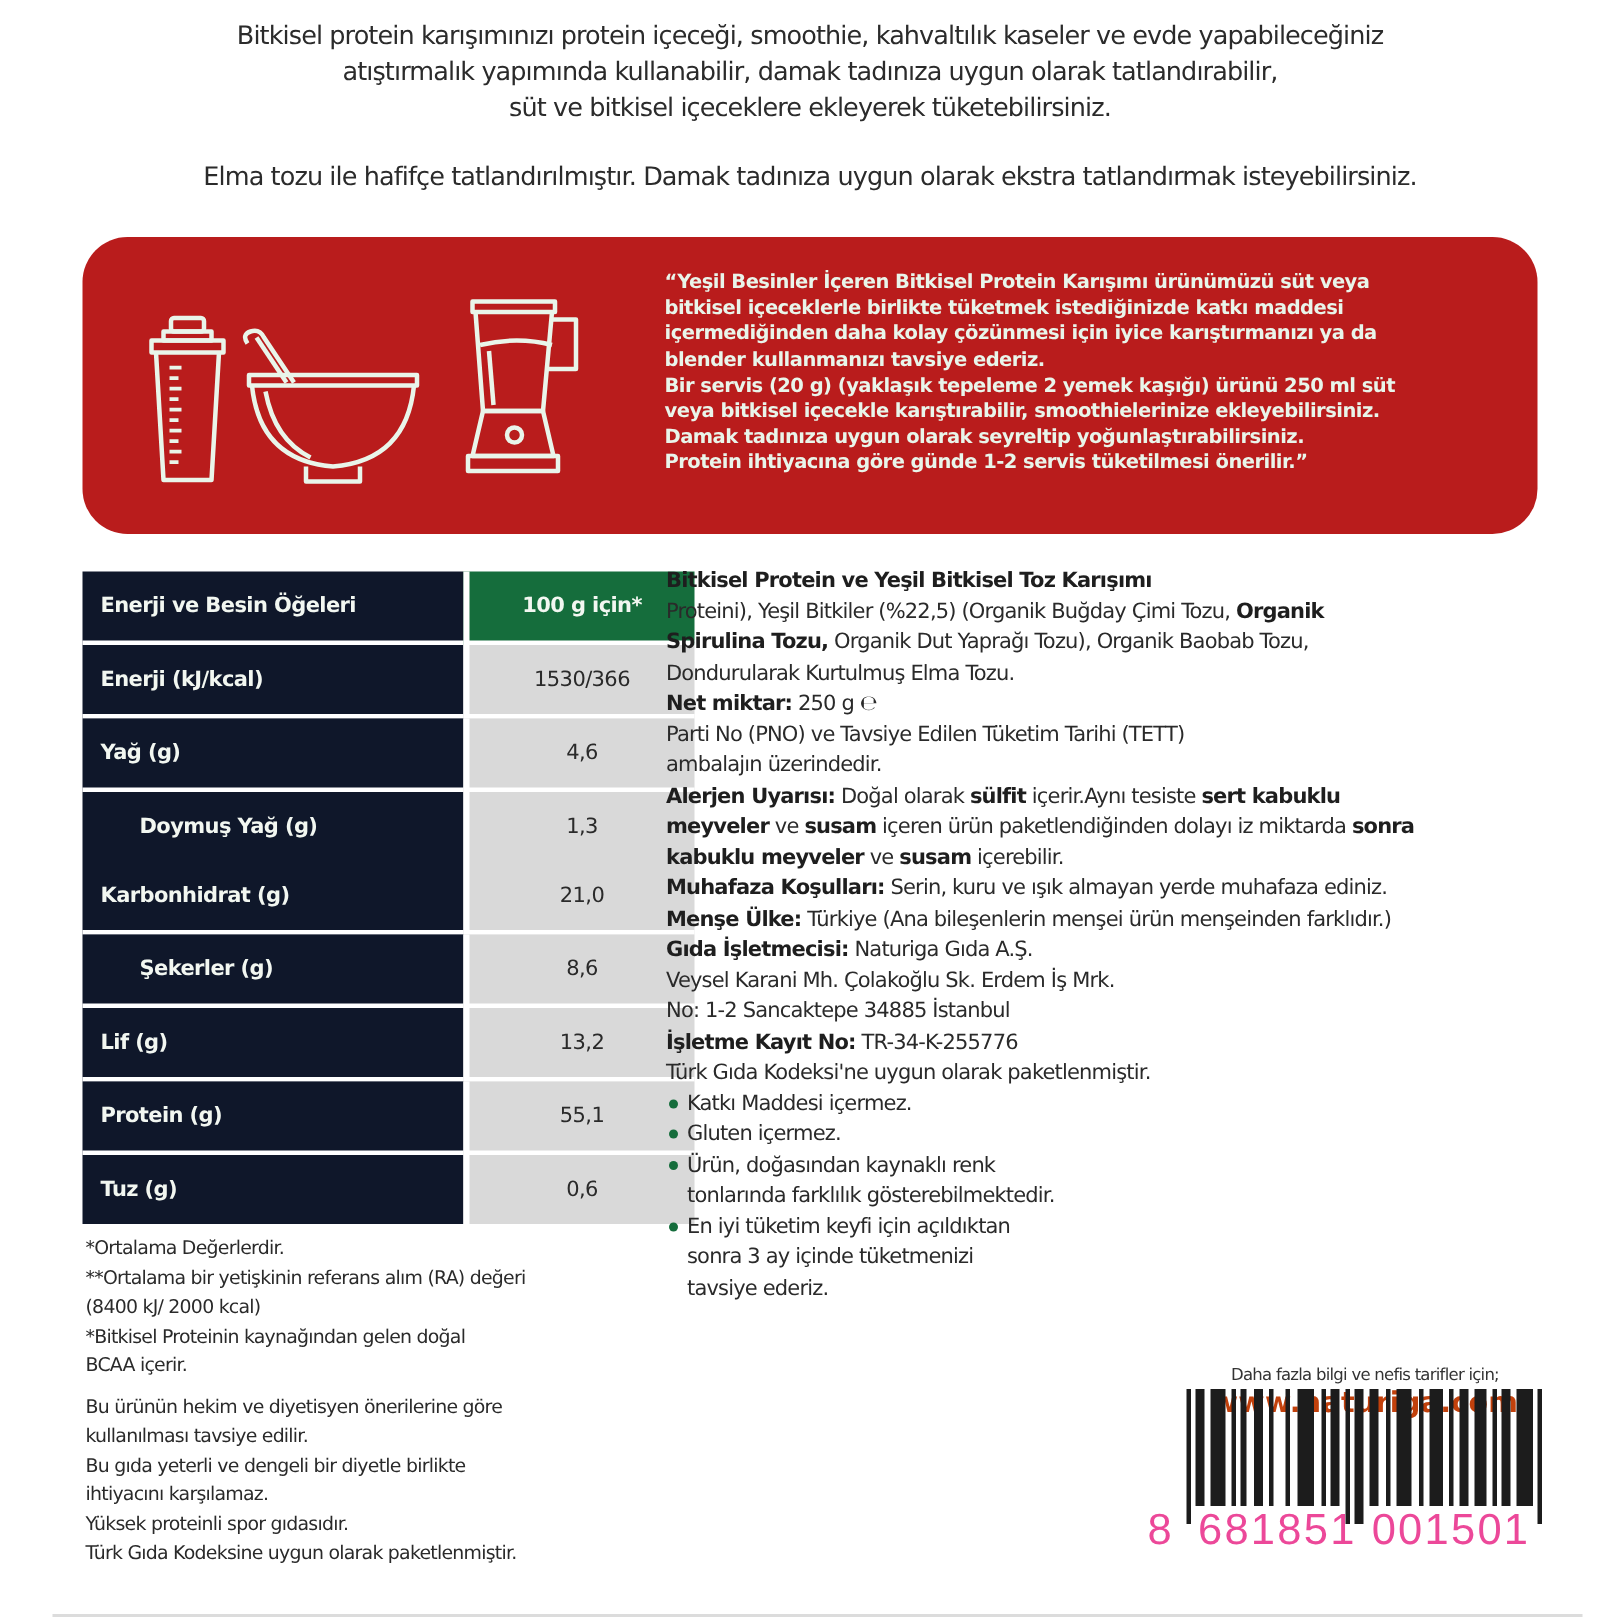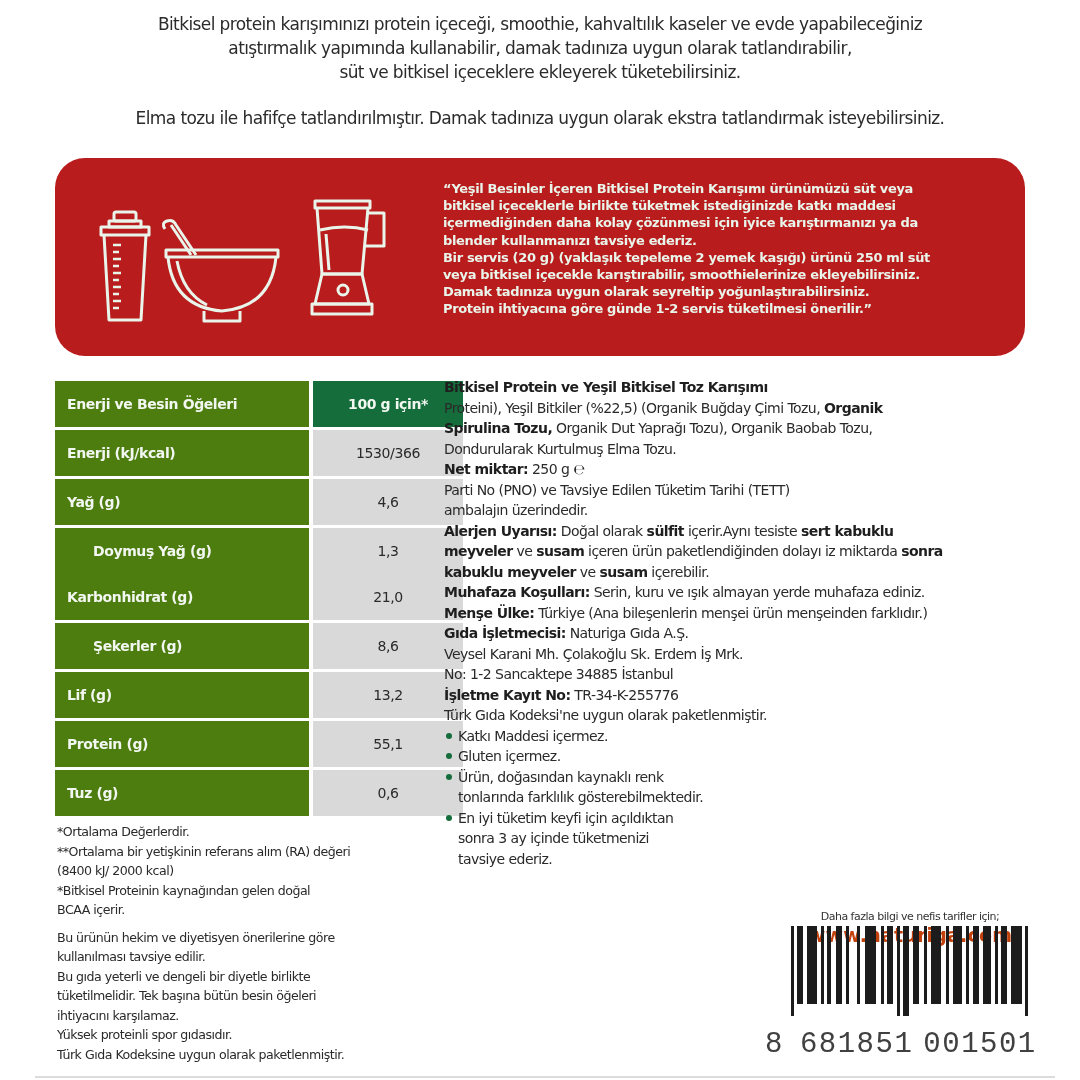--- a/index.html
+++ b/index.html
@@ -32,21 +32,21 @@
   table.nut {
     position: absolute; left: 55px; top: 381px;
     border-collapse: separate; border-spacing: 0;
     font-size: 14px; letter-spacing: -0.4px;
   }
   table.nut td {
     padding: 0; height: 46px; vertical-align: middle;
     border-bottom: 3px solid #ffffff;
   }
   table.nut td.name {
-    width: 216px; background: #4d7c0f; color: #f2f7f1;
+    width: 216px; background: #0f172a; color: #f2f7f1;
     font-weight: bold; padding-left: 12px;
   }
   table.nut td.val {
     width: 150px; background: #d9d9d9; color: #2a2a2a;
     text-align: center; border-left: 4px solid #ffffff;
   }
   table.nut tr.head td.val { background: #156d3c; color: #f2f7f1; font-weight: bold; }
   table.nut td.indent { padding-left: 38px; }
   table.nut tr.last td { border-bottom: none; }
   table.nut tr.merge-top td { border-bottom: none; }
@@ -73,21 +73,21 @@
 
   .web {
     position: absolute; left: 775px; top: 878px; width: 270px; text-align: center; margin-top: 31px;
   }
   .web .lbl { font-size: 11px; letter-spacing: -0.5px; color: #333; line-height: 16px; }
   .web .url { font-size: 19px; font-weight: bold; color: #c2410c; line-height: 20px; letter-spacing: 0.2px; }
 
   .barcode { position: absolute; left: 765px; top: 926px; width: 280px; height: 120px; }
   .barcode .digits {
     position: absolute; top: 78px; left: 0; font-size: 29px; letter-spacing: 1.5px;
-    font-family: Liberation Mono, monospace; color: #404040; margin-top: 24px;
+    font-family: Liberation Sans, sans-serif; color: #ec4899;
   }
   .bottom-line {
     position: absolute; left: 35px; top: 1076px; width: 1020px; height: 2px; background: #dcdcdc;
   }
 </style>
 </head>
 <body>
 
 <div class="top-text">
   <p>Bitkisel protein karışımınızı protein içeceği, smoothie, kahvaltılık kaseler ve evde yapabileceğiniz</p>
@@ -184,21 +184,20 @@
 <div class="notes">
   <div>*Ortalama Değerlerdir.</div>
   <div>**Ortalama bir yetişkinin referans alım (RA) değeri</div>
   <div>(8400 kJ/ 2000 kcal)</div>
   <div>*Bitkisel Proteinin kaynağından gelen doğal</div>
   <div>BCAA içerir.</div>
   <div class="gap"></div>
   <div>Bu ürünün hekim ve diyetisyen önerilerine göre</div>
   <div>kullanılması tavsiye edilir.</div>
   <div>Bu gıda yeterli ve dengeli bir diyetle birlikte</div>
-  <div>tüketilmelidir. Tek başına bütün besin öğeleri</div>
   <div>ihtiyacını karşılamaz.</div>
   <div>Yüksek proteinli spor gıdasıdır.</div>
   <div>Türk Gıda Kodeksine uygun olarak paketlenmiştir.</div>
 </div>
 
 <div class="info">
   <div><b>Bitkisel Protein ve Yeşil Bitkisel Toz Karışımı</b></div>
   <div><span>Proteini), Yeşil Bitkiler (%22,5) (Organik Buğday Çimi Tozu, </span><b>Organik</b></div>
   <div><b>Spirulina Tozu,</b><span> Organik Dut Yaprağı Tozu), Organik Baobab Tozu,</span></div>
   <div>Dondurularak Kurtulmuş Elma Tozu.</div>

